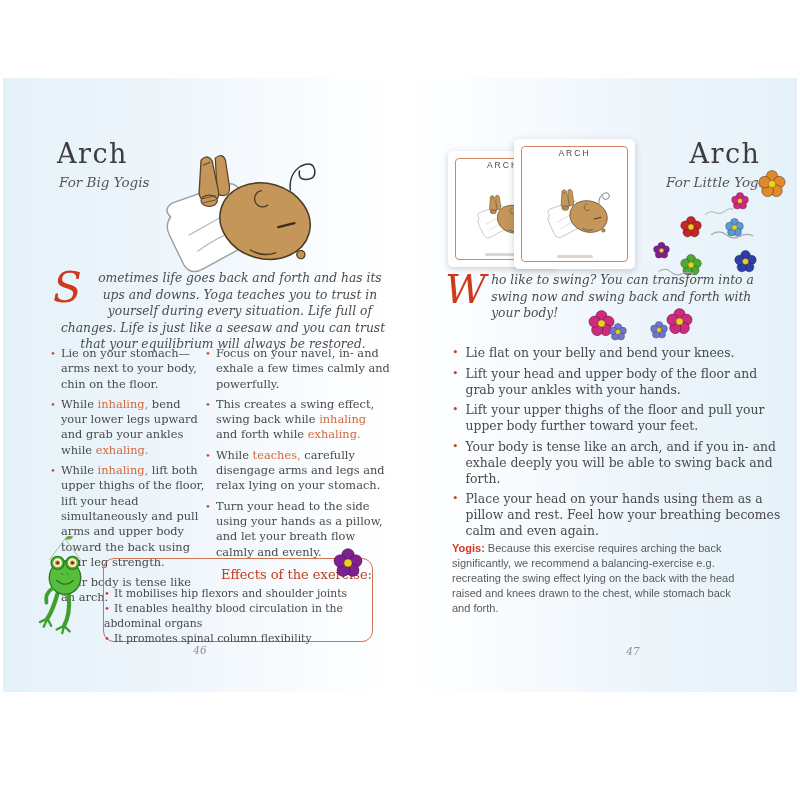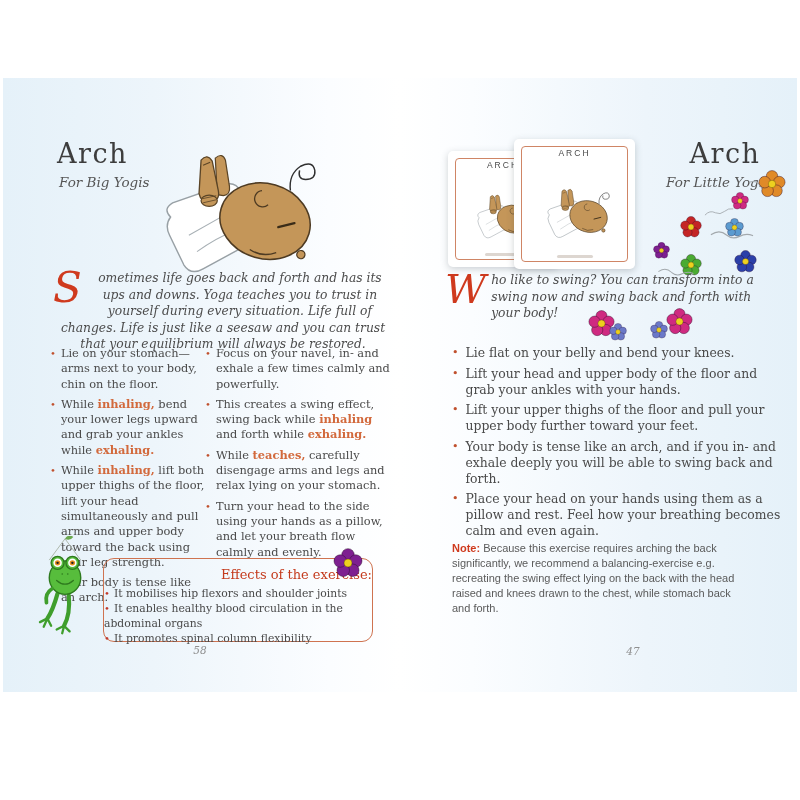--- a/index.html
+++ b/index.html
@@ -11,21 +11,21 @@
   .page.right{left:397px;width:397px;background:linear-gradient(270deg,#e5f1f9 0%,#edf5fb 38%,#fbfdff 82%,#ffffff 100%);}
   .abs{position:absolute;}
   .title{font-size:27px;color:#3d3d3d;letter-spacing:1.5px;}
   .subtitle{font-style:italic;font-size:13.5px;color:#565656;}
   .intro{font-style:italic;font-size:12.3px;line-height:16.5px;color:#4c4c4c;}
   .intro.centered{text-align:center;}
   .dropcap{float:left;font-size:42px;line-height:33px;color:#cf3a1e;margin:1px 5px 0 0;}
   ul.blist{list-style:none;margin:0;padding:0;font-size:11.4px;line-height:15.3px;color:#4a4a4a;}
   ul.blist li{display:flex;margin-bottom:5px;}
   ul.blist .dot{color:#c0502d;margin-right:5px;font-size:10px;line-height:15px;flex:0 0 auto;}
-  ul.blist .hl{color:#d2693c;font-weight:bold;}
+  ul.blist .hl{color:#d2693c;}
   ul.rlist{list-style:none;margin:0;padding:0;font-size:12.4px;line-height:15.8px;color:#4a4a4a;}
   ul.rlist li{display:flex;margin-bottom:5px;}
   ul.rlist .dot{color:#c0502d;margin-right:7px;font-size:11px;line-height:15.5px;flex:0 0 auto;}
   .effects-box{border:1.5px solid #cf7350;border-radius:11px;background:transparent;}
   .effects-title{font-weight:normal;font-size:13px;color:#c43a1c;text-align:right;margin-top:8px;}
   ul.clist{list-style:none;margin:4px 0 0 0;padding:0;font-size:10.8px;line-height:15px;color:#4a4a4a;text-align:left;}
   ul.clist li{display:block;}
   ul.clist .dot{color:#c0392b;margin-right:4px;font-size:10px;}
   .note{font-family:"Liberation Sans","DejaVu Sans",sans-serif;font-size:11px;line-height:15px;color:#5a5a5a;}
   .note .lbl{font-weight:bold;color:#cf3a1e;}
@@ -160,21 +160,21 @@
       </ul>
   </div>
 
   <svg class="abs" style="left:30px;top:458px;" width="64" height="100">
       <use href="#frog"></use>
     </svg>
   <svg class="abs flower" style="left: 330px; top: 470px; color: rgb(126, 32, 144);" width="30" height="30">
       <use href="#flower"></use>
     </svg>
 
-  <div class="abs pagenum" style="left:175px;top:566px;width:44px;">58</div>
+  <div class="abs pagenum" style="left:175px;top:566px;width:44px;">46</div>
 
   <div class="card" style="left:445px;top:73px;width:110px;height:116px;z-index:1;">
     <div class="inner"></div>
     <div class="ctitle">ARCH</div>
     <svg style="position:absolute;left:18px;top:42px;" width="70" height="48">
         <use href="#baby"></use>
       </svg>
     <div class="caption"></div>
   </div>
   <div class="card" style="left:511px;top:61px;width:121px;height:130px;z-index:2;">
@@ -261,18 +261,18 @@
         <span class="dot">•</span>
         <span class="txt"><span>Your body is tense like an arch, and if you in- and exhale deeply you will be able to swing back and forth.</span></span>
       </li>
       <li>
         <span class="dot">•</span>
         <span class="txt"><span>Place your head on your hands using them as a pillow and rest. Feel how your breathing becomes calm and even again.</span></span>
       </li>
     </ul>
 
   <div class="abs note" style="left:449px;top:463px;width:300px;">
-    <span class="lbl">Note:</span>
+    <span class="lbl">Yogis:</span>
     <span>Because this exercise requires arching the back significantly, we recommend a balancing-exercise e.g. recreating the swing effect lying on the back with the head raised and knees drawn to the chest, while stomach back and forth.</span>
   </div>
 
   <div class="abs pagenum" style="left:608px;top:567px;width:44px;">47</div>
 </div>
 
 </body></html>

